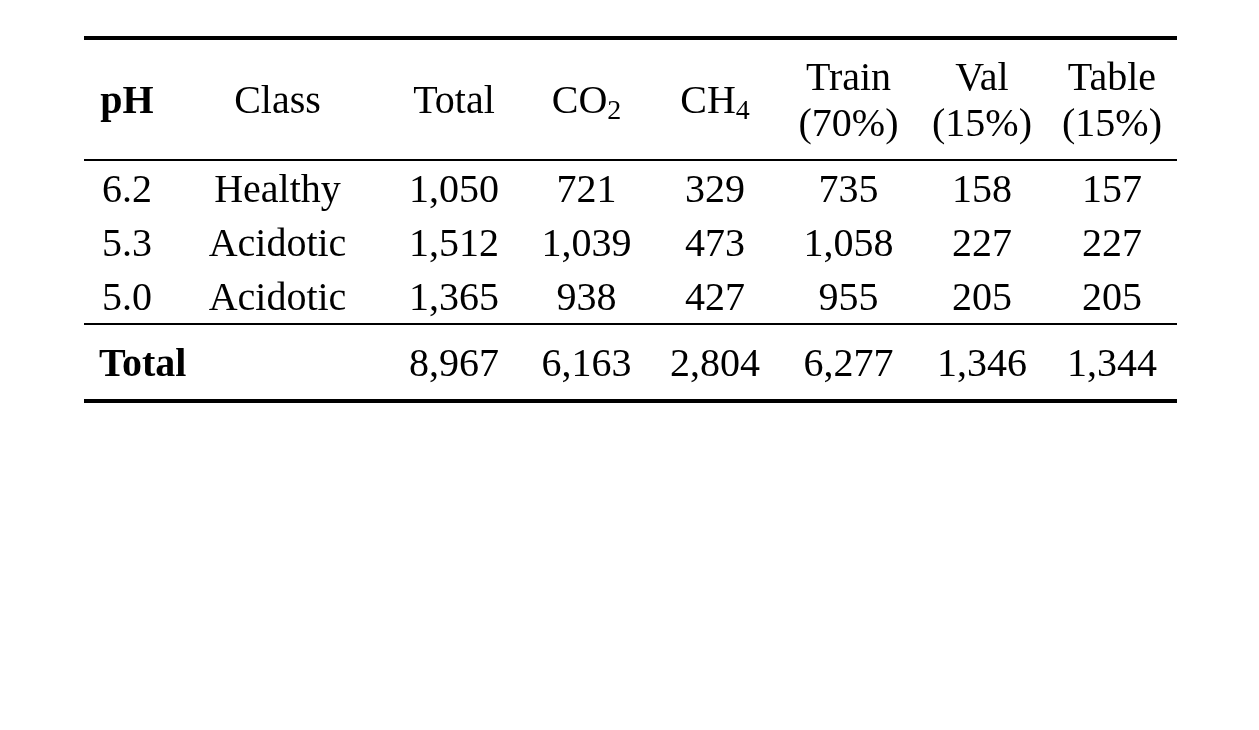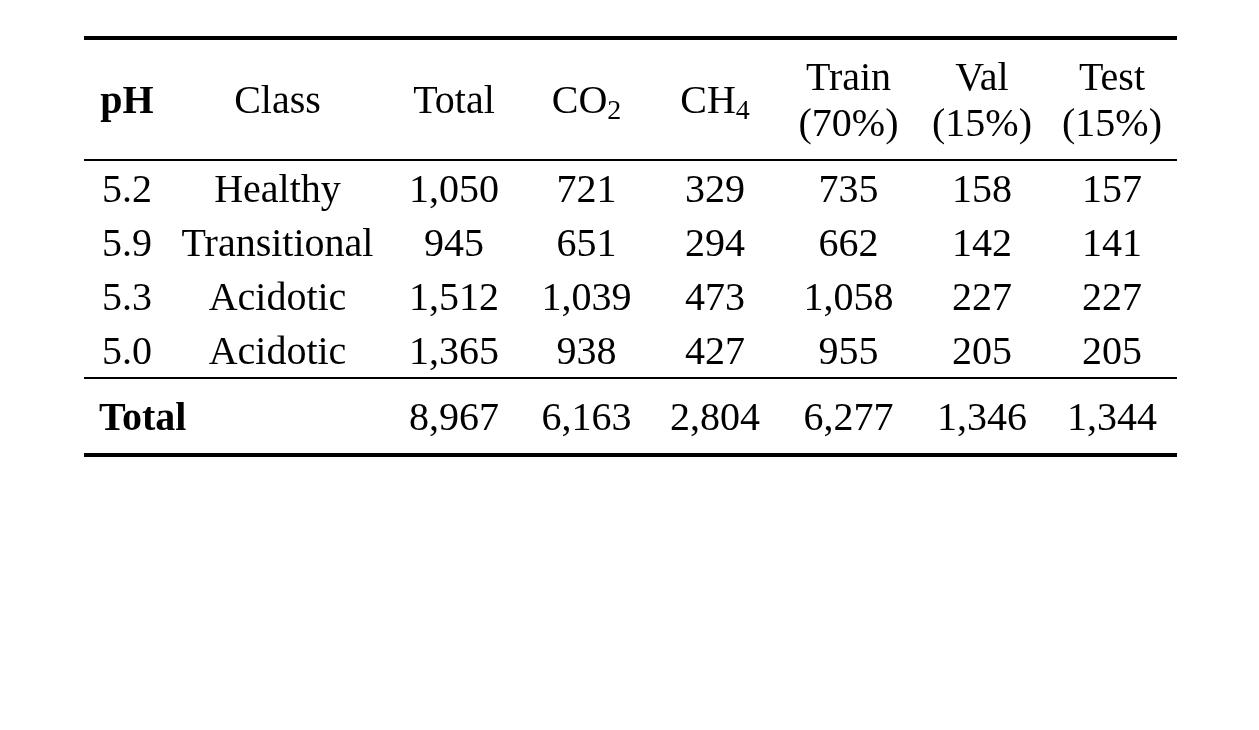--- a/index.html
+++ b/index.html
@@ -112,45 +112,35 @@
         <th><span>CH</span><sub class="chem">4</sub></th>
         <th>
             <span class="hdr-line">Train</span>
             <span class="hdr-line">(70%)</span>
           </th>
         <th>
             <span class="hdr-line">Val</span>
             <span class="hdr-line">(15%)</span>
           </th>
         <th>
-            <span class="hdr-line">Test</span>
+            <span class="hdr-line">Table</span>
             <span class="hdr-line">(15%)</span>
           </th>
       </tr>
     </thead>
     <tbody>
       <tr>
-        <td class="col-ph">5.2</td>
+        <td class="col-ph">6.2</td>
         <td>Healthy</td>
         <td>1,050</td>
         <td>721</td>
         <td>329</td>
         <td>735</td>
         <td>158</td>
         <td>157</td>
-      </tr>
-      <tr>
-        <td class="col-ph">5.9</td>
-        <td>Transitional</td>
-        <td>945</td>
-        <td>651</td>
-        <td>294</td>
-        <td>662</td>
-        <td>142</td>
-        <td>141</td>
       </tr>
       <tr>
         <td class="col-ph">5.3</td>
         <td>Acidotic</td>
         <td>1,512</td>
         <td>1,039</td>
         <td>473</td>
         <td>1,058</td>
         <td>227</td>
         <td>227</td>

